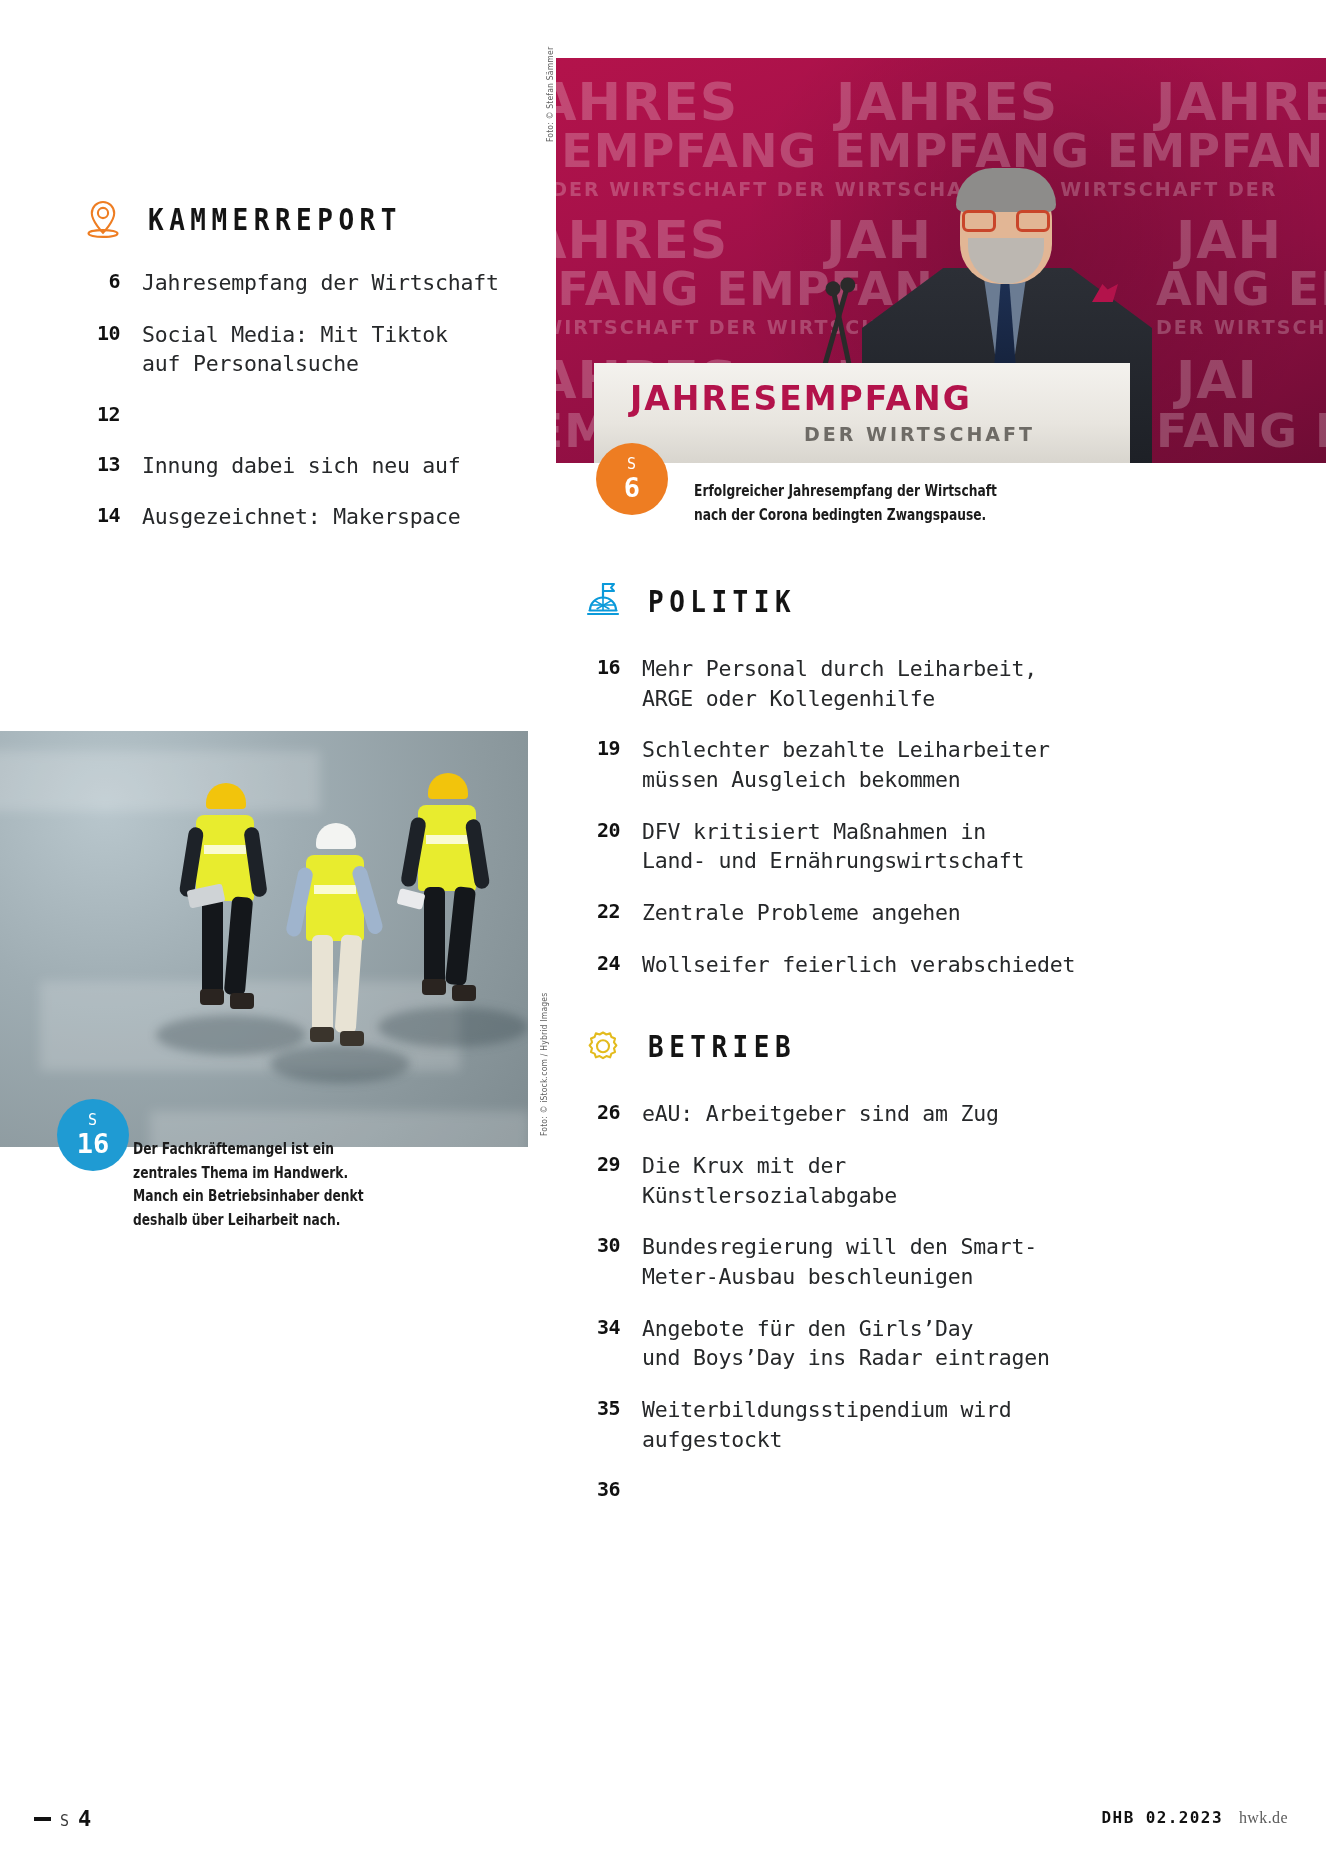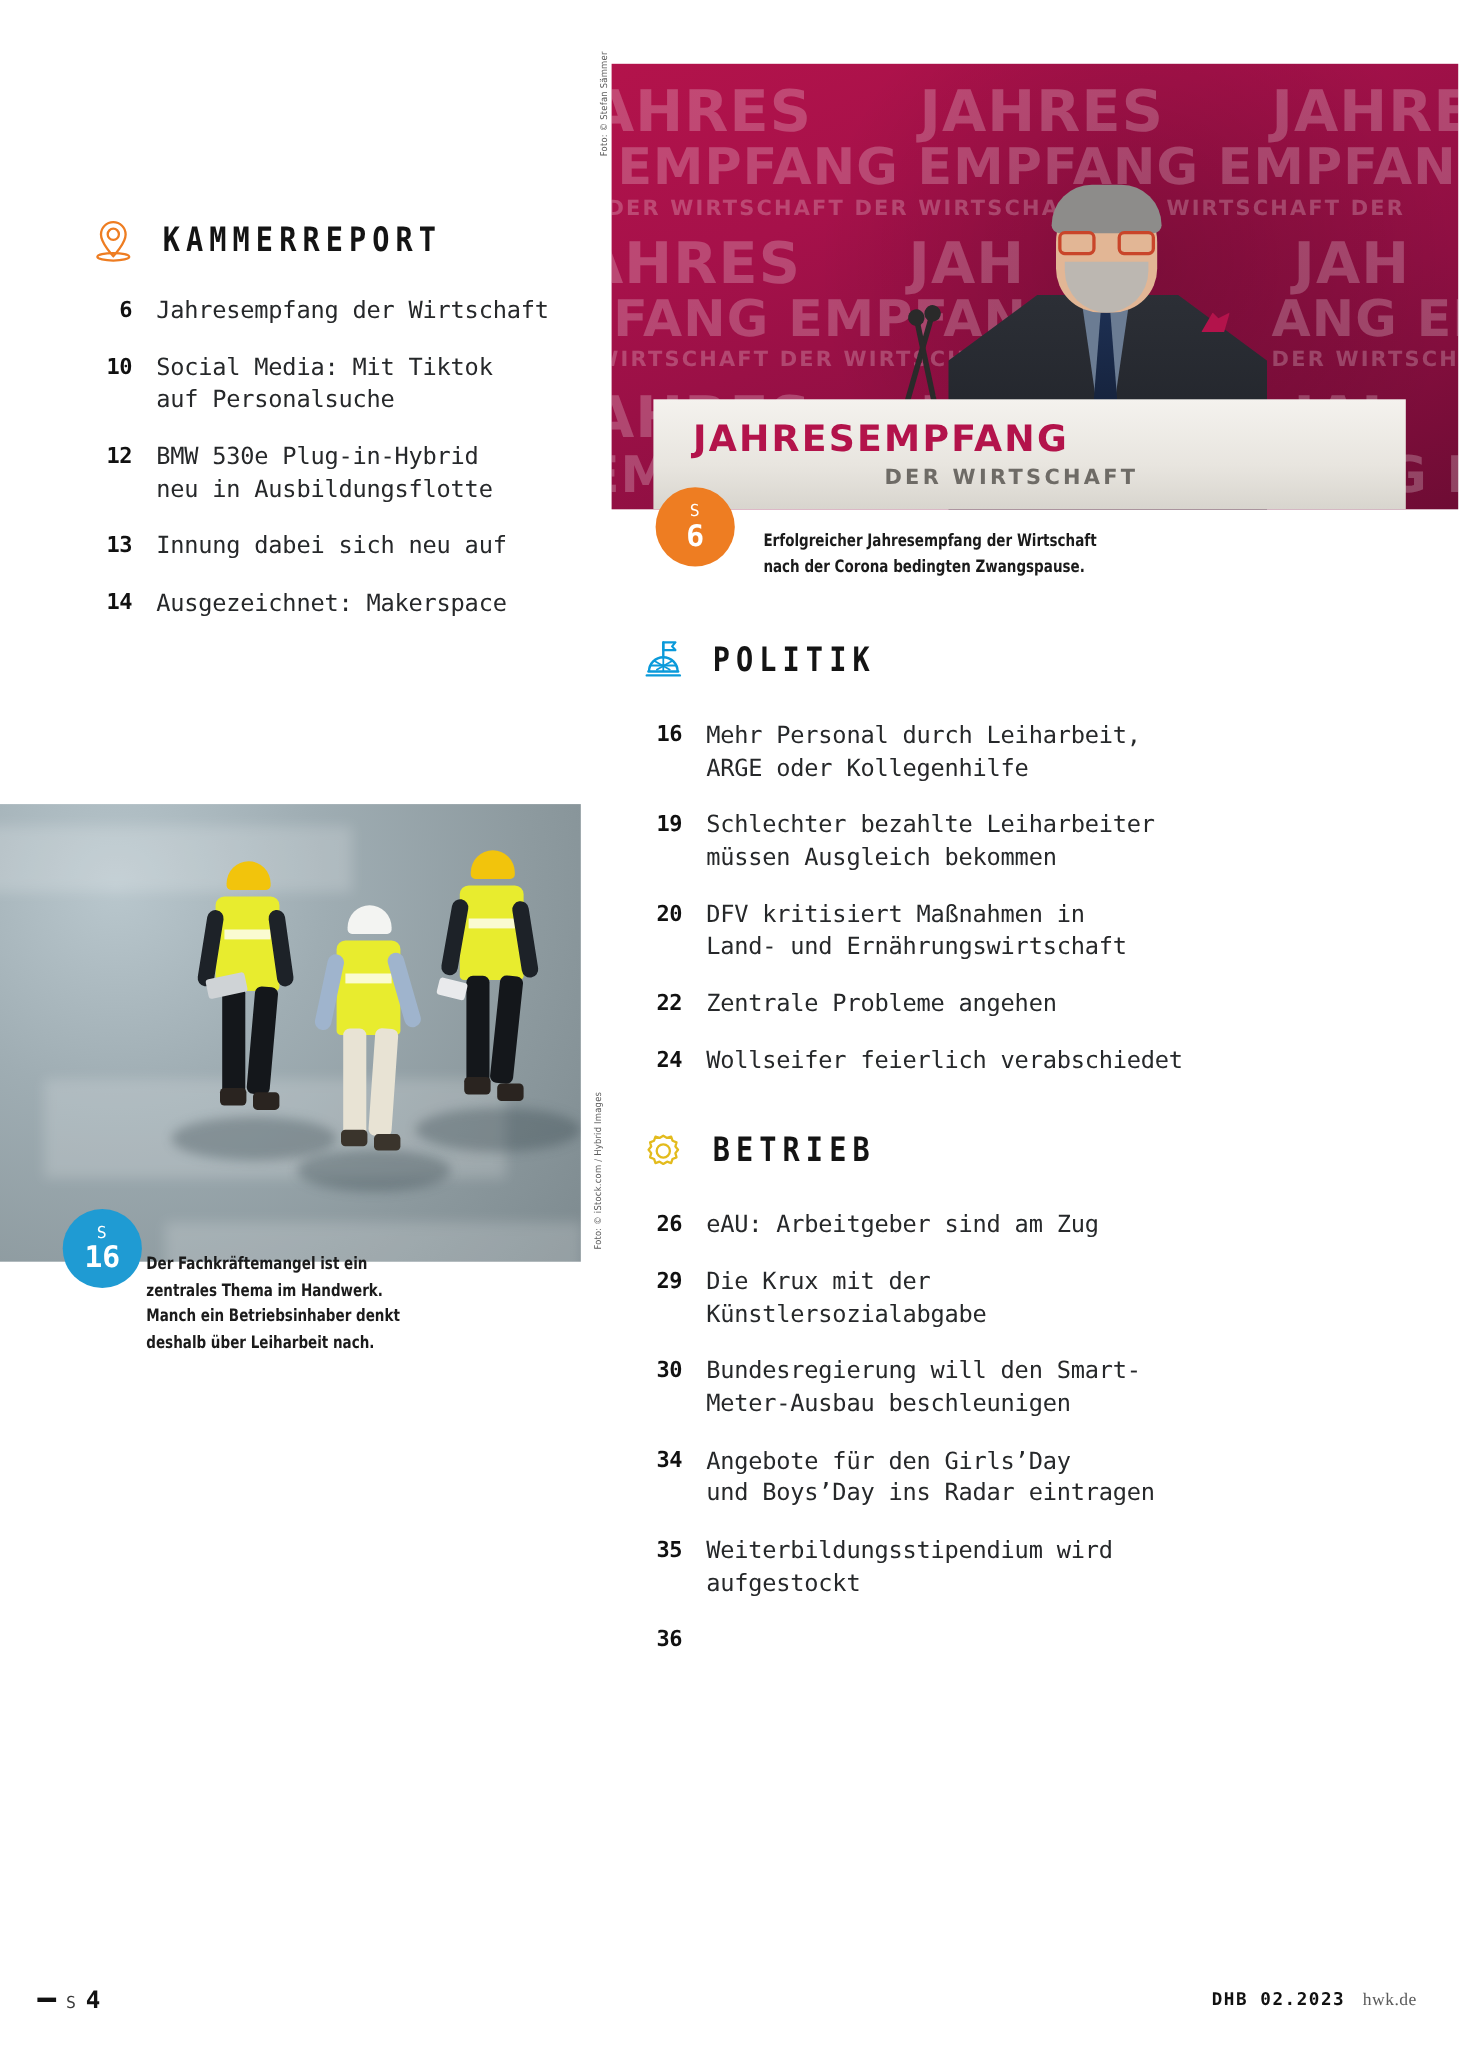--- a/index.html
+++ b/index.html
@@ -103,21 +103,21 @@
     color: rgba(255,255,255,0.23);
     font-family: "DejaVu Sans", sans-serif;
     font-weight: 800;
     white-space: nowrap;
     letter-spacing: 1px;
   }
   .podium {
     position: absolute;
     left: 38px;
     bottom: 0;
-    width: 684px;
+    width: 536px;
     height: 100px;
     background: linear-gradient(180deg,#f4f2ee 0%, #e8e5df 60%, #d8d5ce 100%);
     margin-top: 25px;
   }
   .podium-line1 {
     position:absolute; left: 36px; top: 16px;
     font-family: "DejaVu Sans", sans-serif;
     font-weight: 800; font-size: 33px; letter-spacing: 2px;
     color: #b3134b;
   }
@@ -303,22 +303,20 @@
         <span class="toc-num">6</span>
         <span class="toc-text">Jahresempfang der Wirtschaft</span>
       </div>
       <div class="toc-row">
         <span class="toc-num">10</span>
         <span class="toc-text">Social Media: Mit Tiktok
 auf Personalsuche</span>
       </div>
       <div class="toc-row">
         <span class="toc-num">12</span>
-        <span class="toc-text">BMW 530e Plug-in-Hybrid
-neu in Ausbildungsflotte</span>
       </div>
       <div class="toc-row">
         <span class="toc-num">13</span>
         <span class="toc-text"> Innung dabei sich neu auf</span>
       </div>
       <div class="toc-row">
         <span class="toc-num">14</span>
         <span class="toc-text">Ausgezeichnet: Makerspace</span>
       </div>
     </div>

